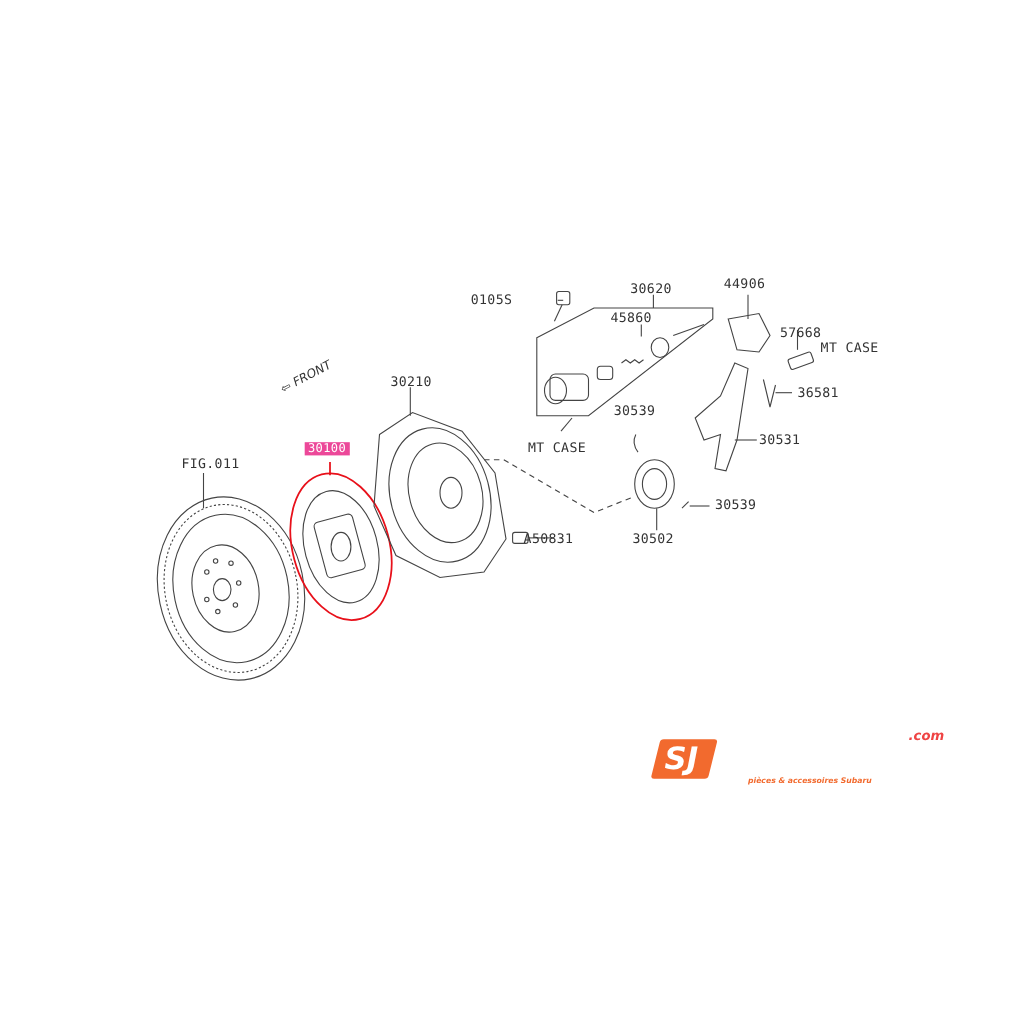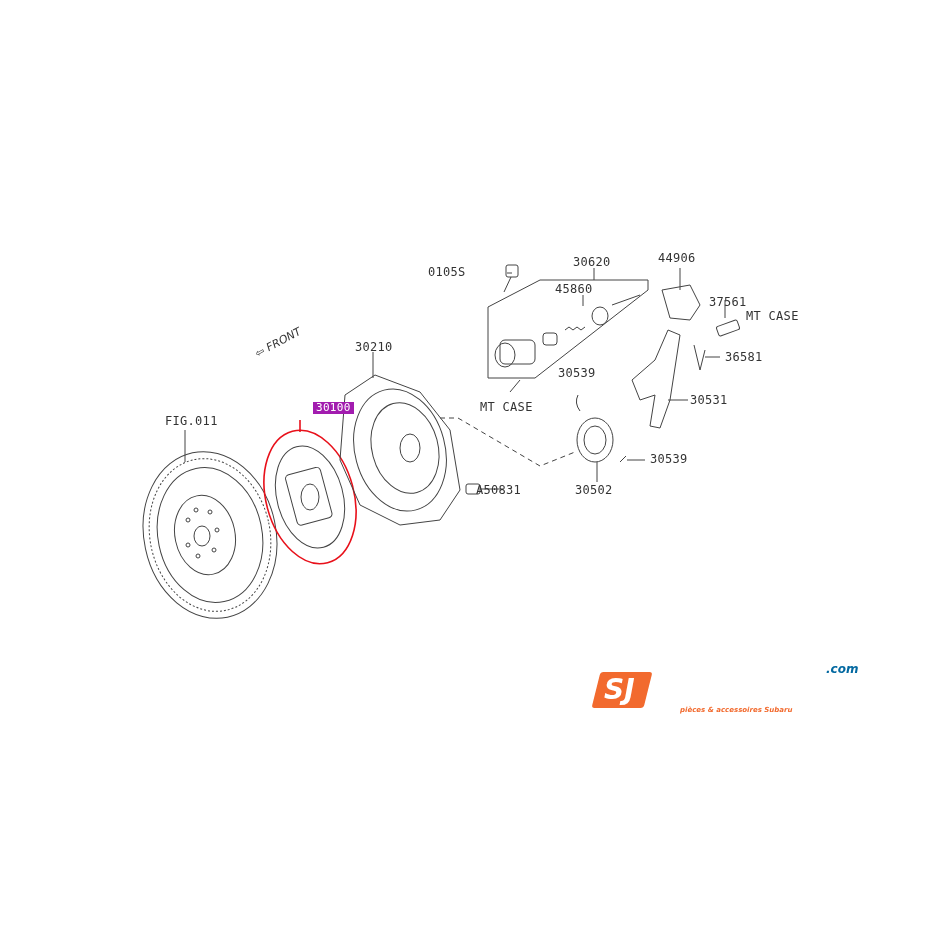--- a/index.html
+++ b/index.html
@@ -1,25 +1,25 @@
 <!DOCTYPE html>
 <html><head>
 <meta charset="utf-8">
 <style>
   html, body { margin:0; padding:0; background:#ffffff; }
   body { width:931px; height:931px; position:relative; overflow:hidden; font-family:"DejaVu Sans", sans-serif; }
   svg.diagram { position:absolute; left:0; top:0; }
   .lbl { position:absolute; font-family:"DejaVu Sans Mono", monospace; font-size:12px; color:#333; letter-spacing:0.3px; white-space:nowrap; line-height:14px; }
-  .lbl.hl { background:#a21caf; color:#ffffff; padding:0 3px; font-size:11px; line-height:12px;margin-left:36px; }
+  .lbl.hl { background:#ec4899; color:#ffffff; padding:0 3px; font-size:11px; line-height:12px; }
   .front { position:absolute; left:253px; top:336px; transform:rotate(-28deg); font-family:"DejaVu Sans", sans-serif; font-style:italic; font-size:11px; color:#333; }
   .logo { position:absolute; left:596px; top:670px; width:260px; height:50px; }
   .logo .badge { position:absolute; left:0; top:2px; width:52px; height:36px; background:#f26a2e; transform:skewX(-14deg); border-radius:3px; }
   .logo .badge span { position:absolute; left:8px; top:1px; font-family:"DejaVu Sans", sans-serif; font-style:italic; font-weight:bold; font-size:28px; color:#fff; transform:skewX(14deg); }
   .logo .brand { position:absolute; left:60px; top:0; font-family:"DejaVu Sans", sans-serif; font-style:italic; font-weight:bold; font-size:31px; color:#8a8a8a; letter-spacing:-1px; text-shadow:1px 1px 0 #555; }
-  .logo .dotcom { position:absolute; left:230px; top:-8px; font-family:"DejaVu Sans", sans-serif; font-style:italic; font-weight:bold; font-size:12px; color:#0369a1; }
+  .logo .dotcom { position:absolute; left:230px; top:-8px; font-family:"DejaVu Sans", sans-serif; font-style:italic; font-weight:bold; font-size:12px; color:#ef4444; }
   .logo .tag { position:absolute; left:60px; top:36px; font-family:"DejaVu Sans", sans-serif; font-style:italic; font-weight:bold; font-size:7px; color:#f26a2e;padding-left:24px; }
 </style>
 </head>
 <body>
 
 <svg class="diagram" width="931" height="931" viewBox="0 0 931 931" fill="none" stroke="#444" stroke-width="1">
 
   <g>
     <ellipse cx="210" cy="535" rx="66" ry="84" transform="rotate(-12 210 535)"></ellipse>
     <ellipse cx="210" cy="535" rx="60" ry="77" transform="rotate(-12 210 535)" stroke-dasharray="2 2"></ellipse>
@@ -95,21 +95,21 @@
 <div class="front">⇦ <span>FRONT</span></div>
 
 <div class="lbl" style="left:165px;top:414px;">FIG.011</div>
 <div class="lbl hl" style="left:277px;top:402px;">30100</div>
 <div class="lbl" style="left:355px;top:340px;">30210</div>
 <div class="lbl" style="left:476px;top:483px;">A50831</div>
 <div class="lbl" style="left:428px;top:265px;">0105S</div>
 <div class="lbl" style="left:573px;top:255px;">30620</div>
 <div class="lbl" style="left:555px;top:282px;">45860</div>
 <div class="lbl" style="left:658px;top:251px;">44906</div>
-<div class="lbl" style="left:709px;top:295px;">37561</div>
+<div class="lbl" style="left:709px;top:295px;">57668</div>
 <div class="lbl" style="left:725px;top:350px;">36581</div>
 <div class="lbl" style="left:690px;top:393px;">30531</div>
 <div class="lbl" style="left:558px;top:366px;">30539</div>
 <div class="lbl" style="left:650px;top:452px;">30539</div>
 <div class="lbl" style="left:575px;top:483px;text-align:right;">30502</div>
 <div class="lbl" style="left:480px;top:400px;">MT CASE</div>
 <div class="lbl" style="left:746px;top:309px;">MT CASE</div>
 
 <div class="logo">
   <div class="badge">

